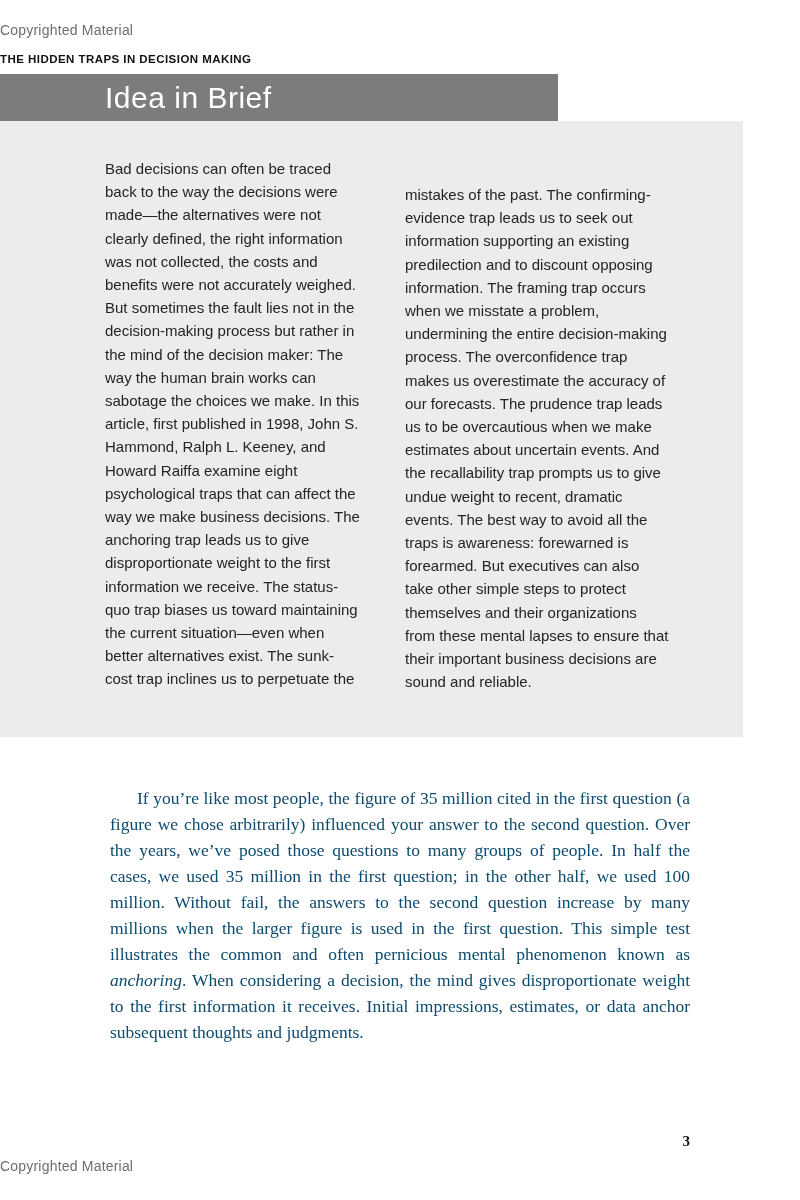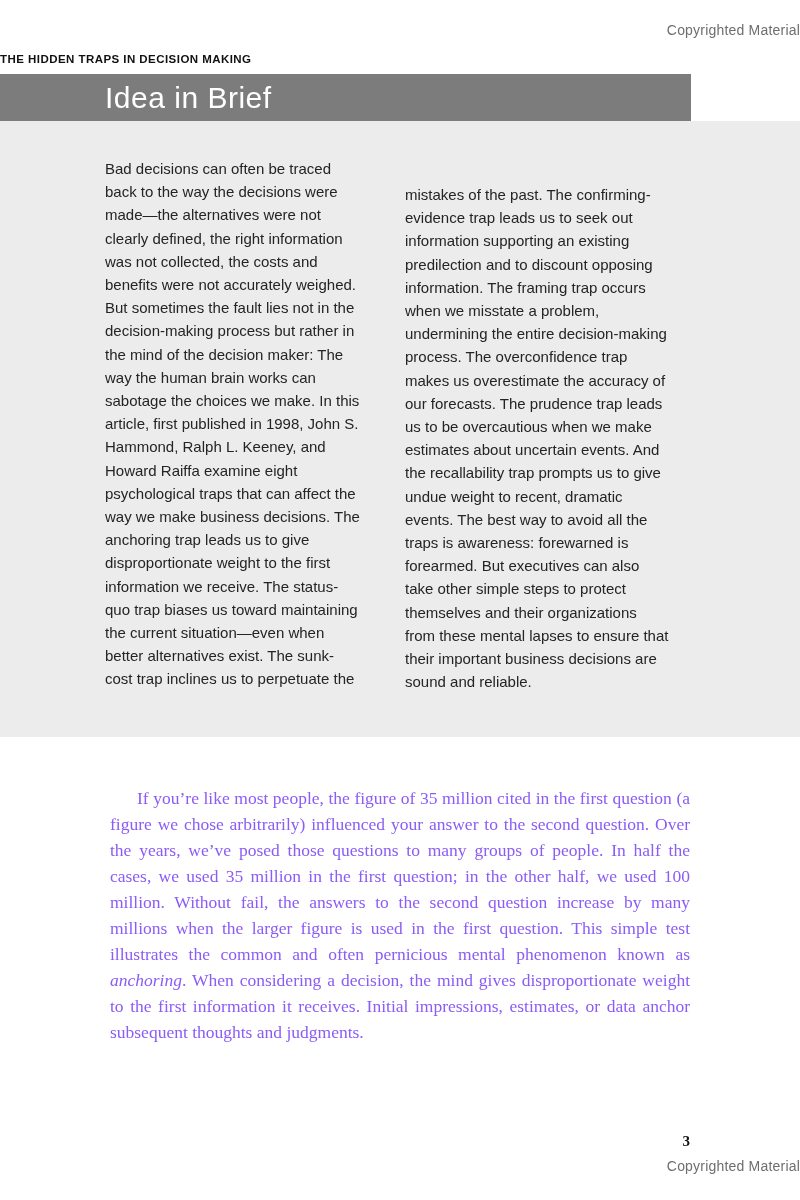--- a/index.html
+++ b/index.html
@@ -5,76 +5,76 @@
   * { margin: 0; padding: 0; box-sizing: border-box; }
   html, body { background: #ffffff; }
   body {
     width: 800px;
     height: 1200px;
     position: relative;
     font-family: "Liberation Sans", sans-serif;
     overflow: hidden;
   }
   .copyright {
-    text-align: right;
+    text-align: left;
     color: #6e6e6e;
     font-size: 14px;
     letter-spacing: 0.2px;
   }
   .copyright.top { padding-top: 22px; }
   .copyright.bottom {
     position: absolute;
     bottom: 26px;
     left: 0;
     width: 100%;
   }
   .running-head {
     width: 691px;
     font-size: 11.5px;
     font-weight: bold;
     letter-spacing: 0.45px;
     color: #111111;
     margin-top: 15px;
   }
   .banner {
-    width: 691px;
+    width: 558px;
     height: 47px;
     background: #7c7c7c;
     margin-top: 9px;
     display: flex;
     align-items: center;
     padding-left: 105px;
   }
   .banner-title {
     color: #ffffff;
     font-size: 30px;
     font-weight: 300;
     letter-spacing: 0.5px;
   }
   .sidebar {
-    width: 800px;
+    width: 743px;
     background: #ececec;
     padding: 36px 26px 44px 105px;
     display: flex;
     gap: 44px;
   }
   .sidebar-col {
     font-size: 15px;
     line-height: 23.2px;
     color: #242424;
   }
   .sidebar-col.left  { width: 256px; }
   .sidebar-col.right { width: 264px; margin-top: 26px; }
   .body-text {
     margin: 48px 110px 0 110px;
     font-family: "Liberation Serif", serif;
     font-size: 17.5px;
     line-height: 26px;
     text-align: justify;
-    color: #8b5cf6;
+    color: #0c4a6e;
     text-indent: 27px;
   }
   .body-text .italic { font-style: italic; }
   .page-number {
     position: absolute;
     right: 110px;
     bottom: 50px;
     font-family: "Liberation Serif", serif;
     font-size: 15px;
     font-weight: bold;

